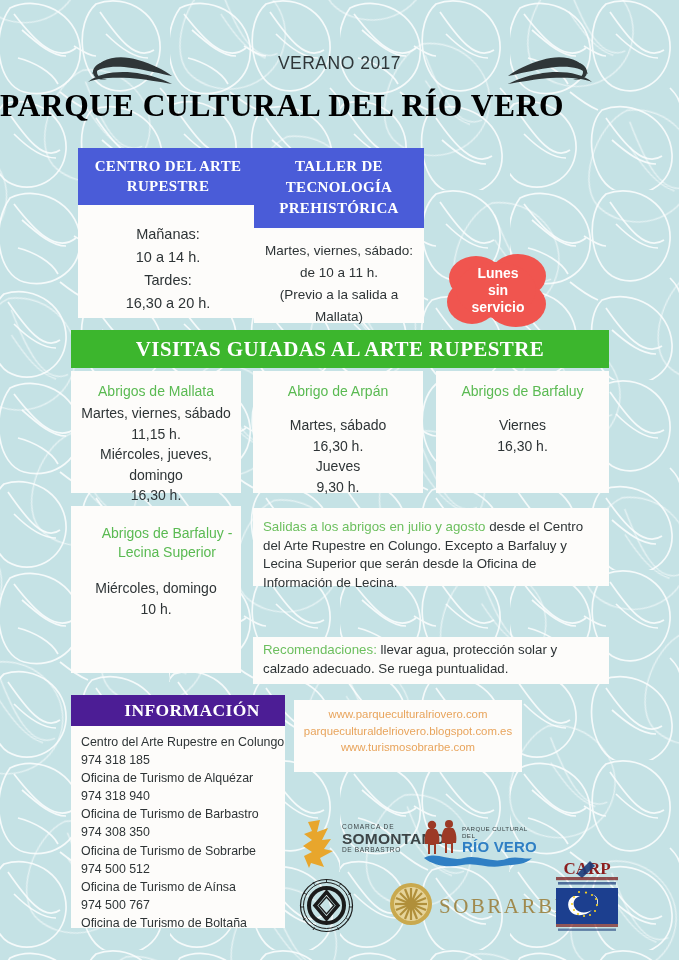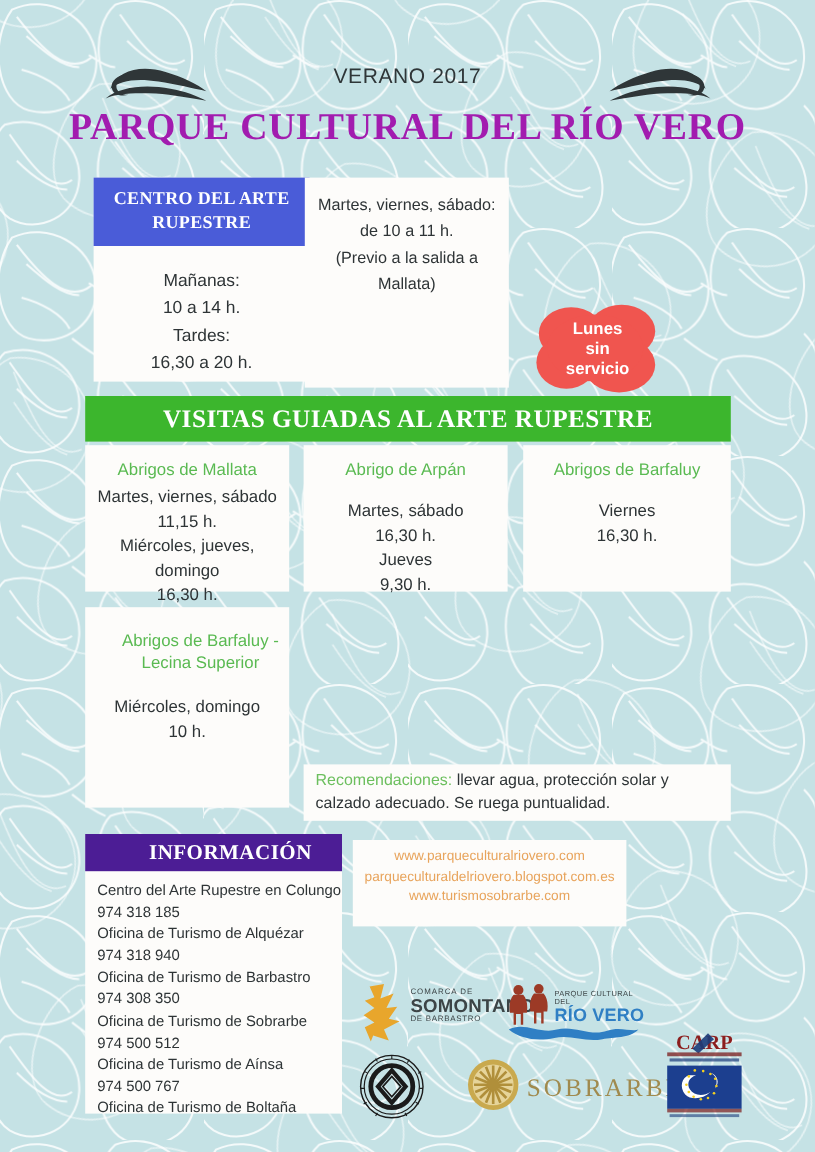--- a/index.html
+++ b/index.html
@@ -51,26 +51,26 @@
 
   .flourish { position: absolute; top: 48px; }
   .flourish.left  { left: 84px; }
   .flourish.right { left: 506px; }
 
   .main-title {
     position: absolute;
     top: 88px;
     left: 0;
     width: 679px;
-    text-align: center;
+    text-align: left;
     font-family: "Liberation Serif", serif;
     font-size: 31.5px;
     font-weight: bold;
     letter-spacing: 0.6px;
-    color: #a21caf;
+    color: #000000;
     white-space: nowrap;
   }
 
   
   .panel {
     position: absolute;
     background: #fdfcfa;
   }
 
   .bar {
@@ -332,20 +332,21 @@
 
     <div class="panel" id="card-centro">
       <div class="bar blue">CENTRO DEL ARTE RUPESTRE</div>
       <div class="body" style="white-space:pre-line">Mañanas:
 10 a 14 h.
 Tardes:
 16,30 a 20 h.</div>
     </div>
 
     <div class="panel" id="card-taller">
+      <div class="bar blue">TALLER DE TECNOLOGÍA PREHISTÓRICA</div>
       <div class="body" style="white-space:pre-line">Martes, viernes, sábado:
 de 10 a 11 h.
 (Previo a la salida a
 Mallata)</div>
     </div>
 
     <div id="cloud-badge">
       <svg width="104" height="76" viewBox="0 0 104 76">
         <g fill="#f0554f">
           <ellipse cx="30" cy="26" rx="27" ry="22"></ellipse>
@@ -389,20 +390,23 @@
 16,30 h.</div>
     </div>
 
     <div class="panel" id="panel-lecina">
       <div class="visit-title">Abrigos de Barfaluy -
 Lecina Superior</div>
       <div class="visit-body">Miércoles, domingo
 10 h.</div>
     </div>
 
+    <div class="panel" id="panel-salidas">
+      <span class="hl-green">Salidas a los abrigos en julio y agosto</span><span> desde el Centro del Arte Rupestre en Colungo. Excepto a Barfaluy y Lecina Superior que serán desde la Oficina de Información de Lecina.</span>
+    </div>
 
     <div class="panel" id="panel-recom">
       <span class="hl-green">Recomendaciones:</span><span> llevar agua, protección solar y calzado adecuado. Se ruega puntualidad.</span>
     </div>
 
     <div class="panel" id="panel-info">
       <div class="bar orange">INFORMACIÓN</div>
       <div class="info-list">
         <div>Centro del Arte Rupestre en Colungo</div>
         <div>974 318 185</div>

